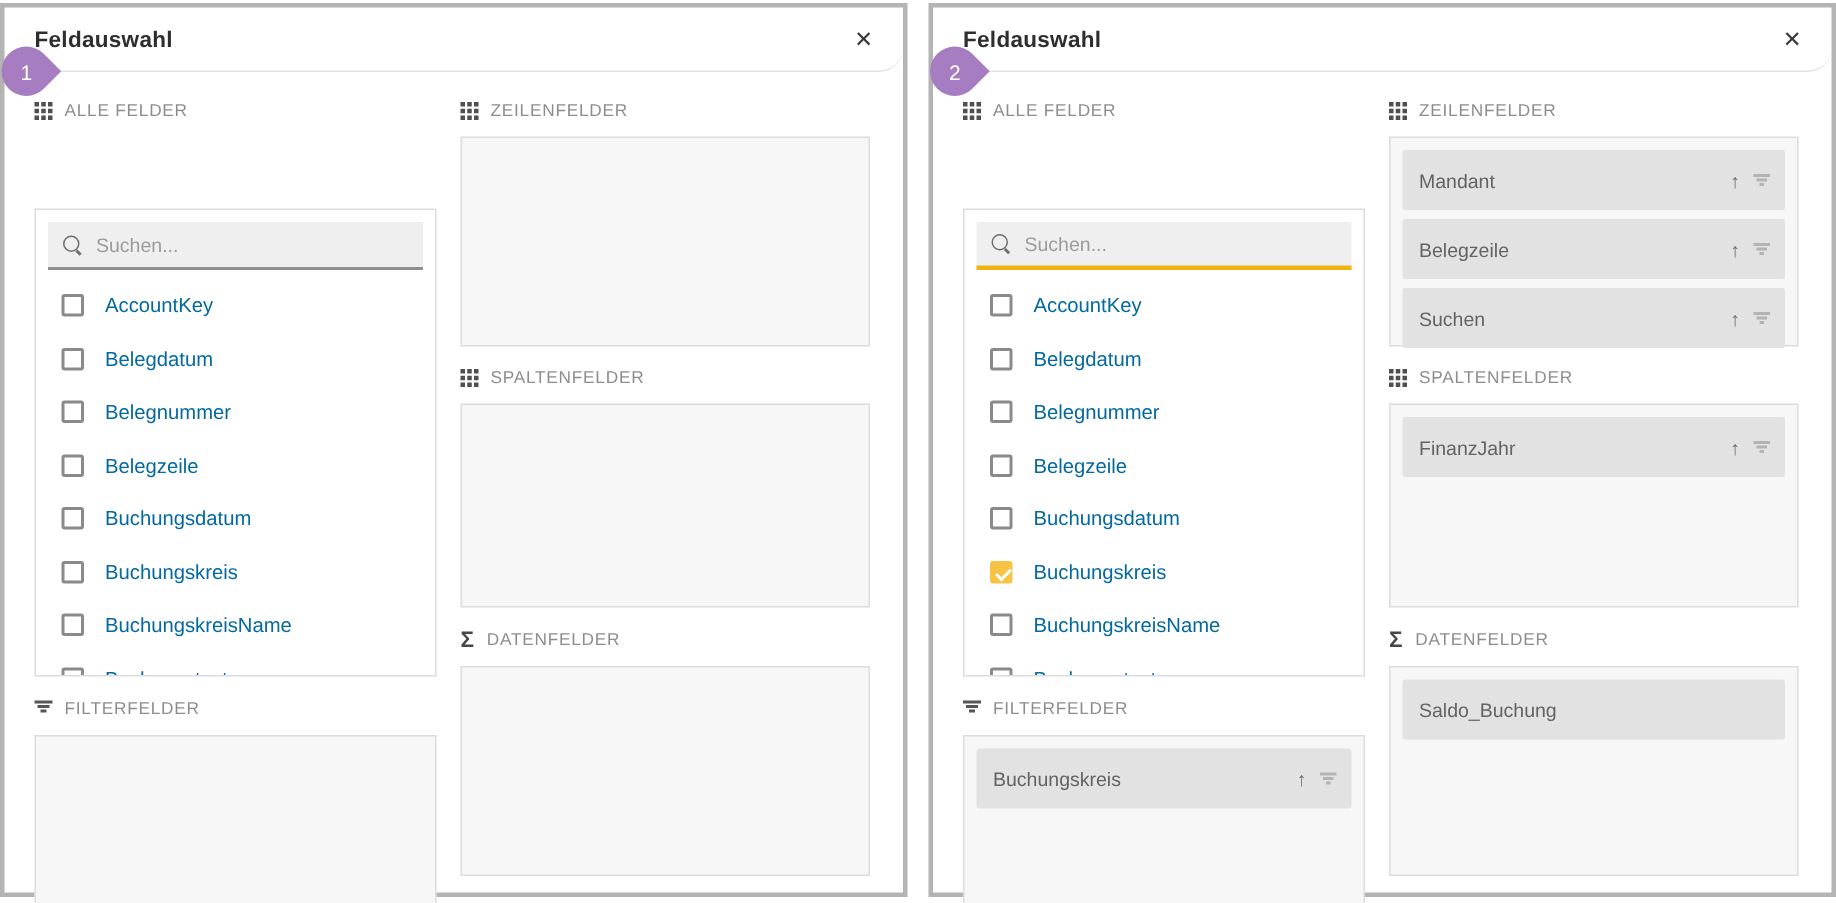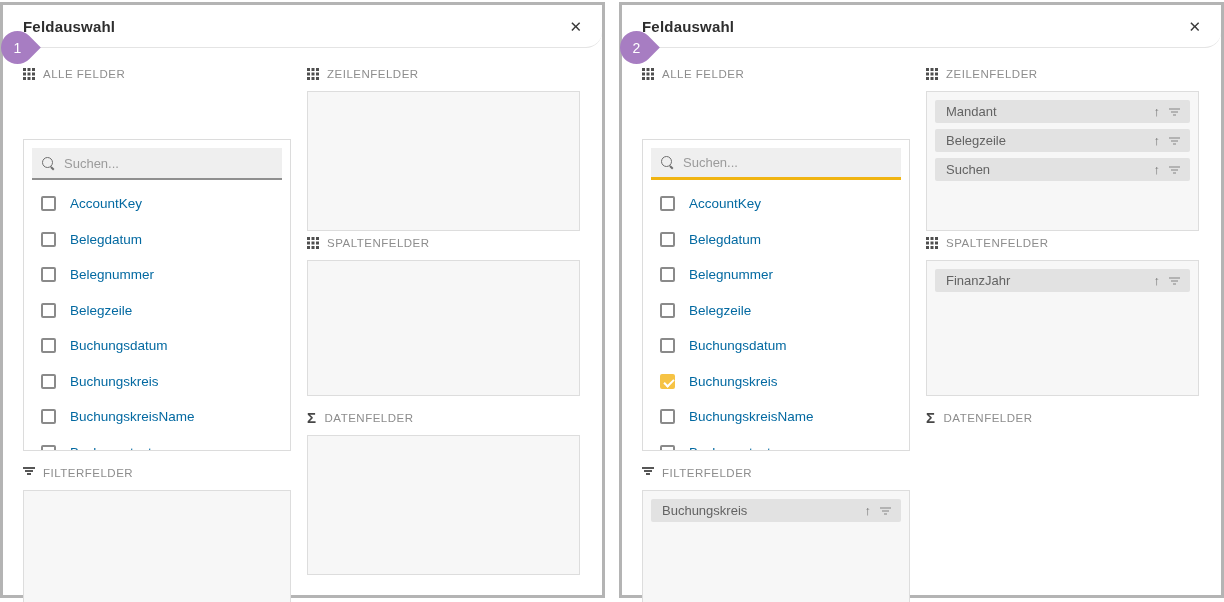--- a/index.html
+++ b/index.html
@@ -39,21 +39,21 @@
   .content { display:flex; gap:16px; padding:20px 20px 0 20px; }
   .col { display:flex; flex-direction:column; }
   .col-left  { width:268px; }
   .col-right { width:273px; }
 
   
   .section-label {
     display:flex; align-items:flex-start; gap:8px; height:14px; margin-bottom:9px;
     color:#8d8d8d; font-size:11.5px; letter-spacing:.5px; white-space:nowrap;
   }
-  .mt-mid    { margin-top:6px; }
+  .mt-mid    { margin-top:15px; }
   .mt-bottom { margin-top:16px; }
 
   
   .grid-icon { position:relative; width:12px; height:12px; flex:0 0 12px; }
   .grid-icon::before {
     content:""; position:absolute; left:0; top:0; width:3px; height:3px; background:#4f4f4f;
     box-shadow: 4.5px 0 0 #4f4f4f, 9px 0 0 #4f4f4f,
                 0 4.5px 0 #4f4f4f, 4.5px 4.5px 0 #4f4f4f, 9px 4.5px 0 #4f4f4f,
                 0 9px 0 #4f4f4f, 4.5px 9px 0 #4f4f4f, 9px 9px 0 #4f4f4f;
   }
@@ -108,21 +108,21 @@
   }
   .field-label { font-size:13.5px; color:#0369a1; }
 
   
   .drop-box { border:1px solid #ddd; background:#f7f7f7; padding:8px; }
   .box-rows    { height:140px; }
   .box-cols    { height:136px; }
   .box-filter, .box-data { height:140px; }
 
   .chip {
-    height:23px; background:#e2e2e2; border-radius:2px; margin-bottom:6px;
+    height:40px; background:#e2e2e2; border-radius:2px; margin-bottom:6px;
     display:flex; align-items:center; justify-content:space-between;
     padding:0 10px 0 11px; cursor:pointer;
   }
   .chip-label { font-size:13px; color:#636363; }
   .chip-icons { display:flex; align-items:center; gap:9px; }
 </style>
 </head>
 <body>
 
 <div class="stage">
@@ -325,16 +325,21 @@
                 <span class="sort-asc-icon">↑</span>
                 <span class="flt-icon"></span>
               </span>
             </div>
           </div>
 
         <div class="section-label mt-bottom">
           <span class="sigma-icon">Σ</span>
           <span>DATENFELDER</span>
         </div>
+        <div class="drop-box box-data">
+            <div class="chip">
+              <span class="chip-label">Saldo_Buchung</span>
+            </div>
+          </div>
       </div>
     </div>
   </section>
 </div>
 
 </body></html>

